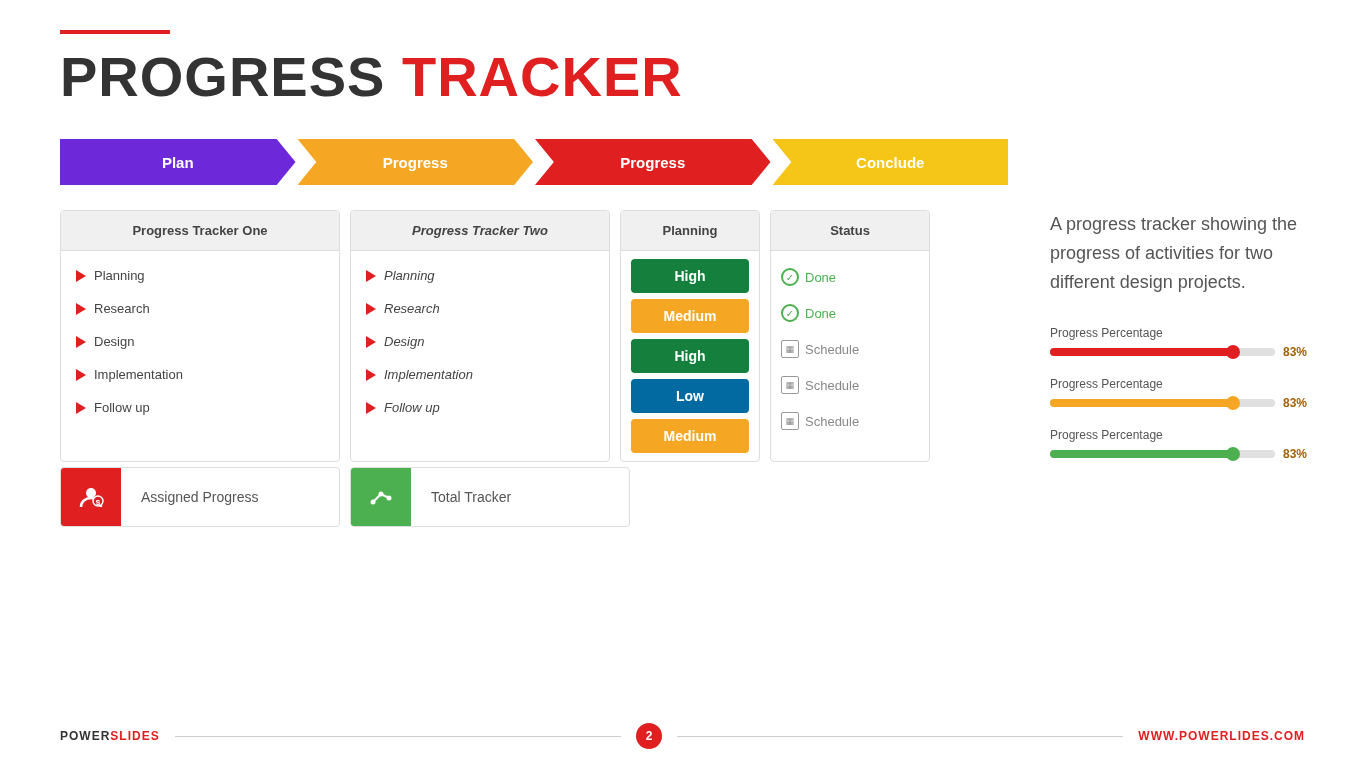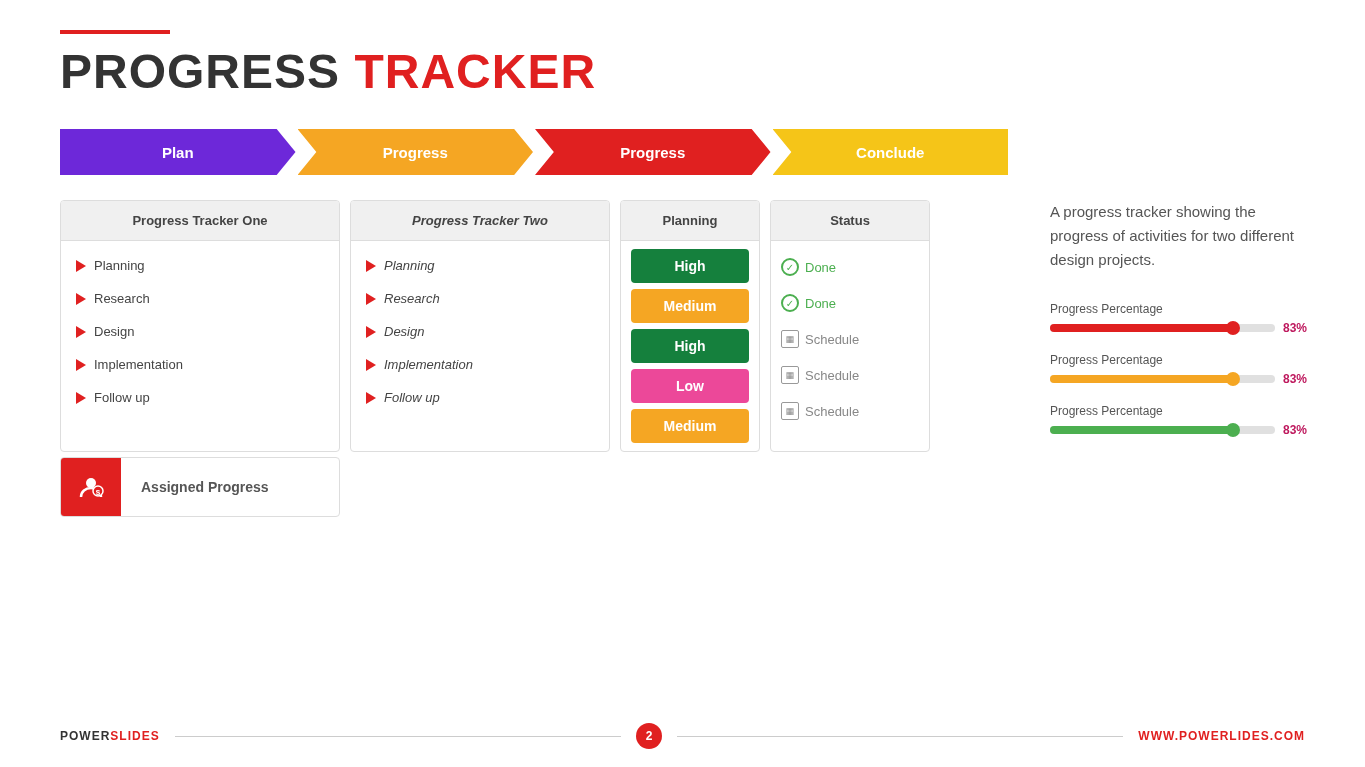--- a/index.html
+++ b/index.html
@@ -21,21 +21,21 @@
 
     
     .header-line {
       width: 110px;
       height: 4px;
       background: #e02020;
       margin-bottom: 10px;
     }
 
     .title {
-      font-size: 48px;
+      font-size: 56px;
       font-weight: 900;
       letter-spacing: 1px;
       margin-bottom: 30px;
     }
     .title-black { color: #333; }
     .title-red { color: #e02020; }
 
     
     .arrow-steps {
       display: flex;
@@ -151,21 +151,21 @@
       border-radius: 4px;
       text-align: center;
       padding: 9px 0;
       font-weight: 700;
       font-size: 14px;
       color: #fff;
     }
 
     .badge-red { background: #15803d; }
     .badge-orange { background: #f5a623; }
-    .badge-green { background: #ec4899; }
+    .badge-green { background: #0369a1; }
 
     
     .status-box {
       border: 1px solid #ddd;
       border-radius: 4px;
       overflow: hidden;
       width: 160px;
     }
 
     .status-header {
@@ -247,39 +247,39 @@
       flex-shrink: 0;
     }
 
     .icon-red { background: #e02020; }
     .icon-orange { background: #f5a623; }
     .icon-green { background: #4caf50; }
 
     .bottom-label {
       padding: 0 20px;
       font-size: 14px;
-      font-weight: 700;
+      font-weight: 400;
       color: #555;
       white-space: nowrap;
     }
 
     .bottom-card-one { width: 280px; }
     .bottom-card-two { width: 260px; }
     .bottom-card-three { width: 280px; }
 
     
     .right-section {
       width: 290px;
       padding-left: 25px;
       display: flex;
       flex-direction: column;
     }
 
     .description {
-      font-size: 15px;
+      font-size: 18px;
       color: #555;
       line-height: 1.6;
       margin-bottom: 30px;
     }
 
     .progress-label {
       font-size: 12px;
       color: #555;
       margin-bottom: 5px;
     }
@@ -310,21 +310,21 @@
       height: 14px;
       border-radius: 50%;
       position: absolute;
       right: -3px;
       top: -3px;
     }
 
     .progress-pct {
       font-size: 12px;
       font-weight: 700;
-      color: #be185d;
+      color: #a16207;
       width: 32px;
     }
 
     .fill-red { background: #e02020; }
     .dot-red { background: #e02020; }
     .fill-orange { background: #f5a623; }
     .dot-orange { background: #f5a623; }
     .fill-green { background: #4caf50; }
     .dot-green { background: #4caf50; }
 
@@ -513,20 +513,31 @@
               <circle cx="14" cy="10" r="5" fill="white"></circle>
               <path d="M4 24c0-5.5 4.5-9 10-9s10 3.5 10 9" stroke="white" stroke-width="2.5" fill="none"></path>
               <circle cx="21" cy="18" r="5" fill="#e02020" stroke="white" stroke-width="1.5"></circle>
               <text x="21" y="22" text-anchor="middle" fill="white" font-size="8" font-weight="bold">$</text>
             </svg>
           </div>
           <span class="bottom-label">Assigned Progress</span>
         </div>
 
 
+        <div class="bottom-card bottom-card-three">
+          <div class="bottom-icon-box icon-green">
+            <svg width="26" height="26" viewBox="0 0 26 26" fill="none">
+              <circle cx="5" cy="18" r="2.5" fill="white"></circle>
+              <circle cx="13" cy="10" r="2.5" fill="white"></circle>
+              <circle cx="21" cy="14" r="2.5" fill="white"></circle>
+              <path d="M5 18 L13 10 L21 14" stroke="white" stroke-width="2" fill="none"></path>
+            </svg>
+          </div>
+          <span class="bottom-label">Total Tracker</span>
+        </div>
       </div>
 
     </div>
 
     <div class="right-section">
       <p class="description">A progress tracker showing the progress of activities for two different design projects.</p>
 
       <p class="progress-label">Progress Percentage</p>
       <div class="progress-row">
         <div class="progress-track">

